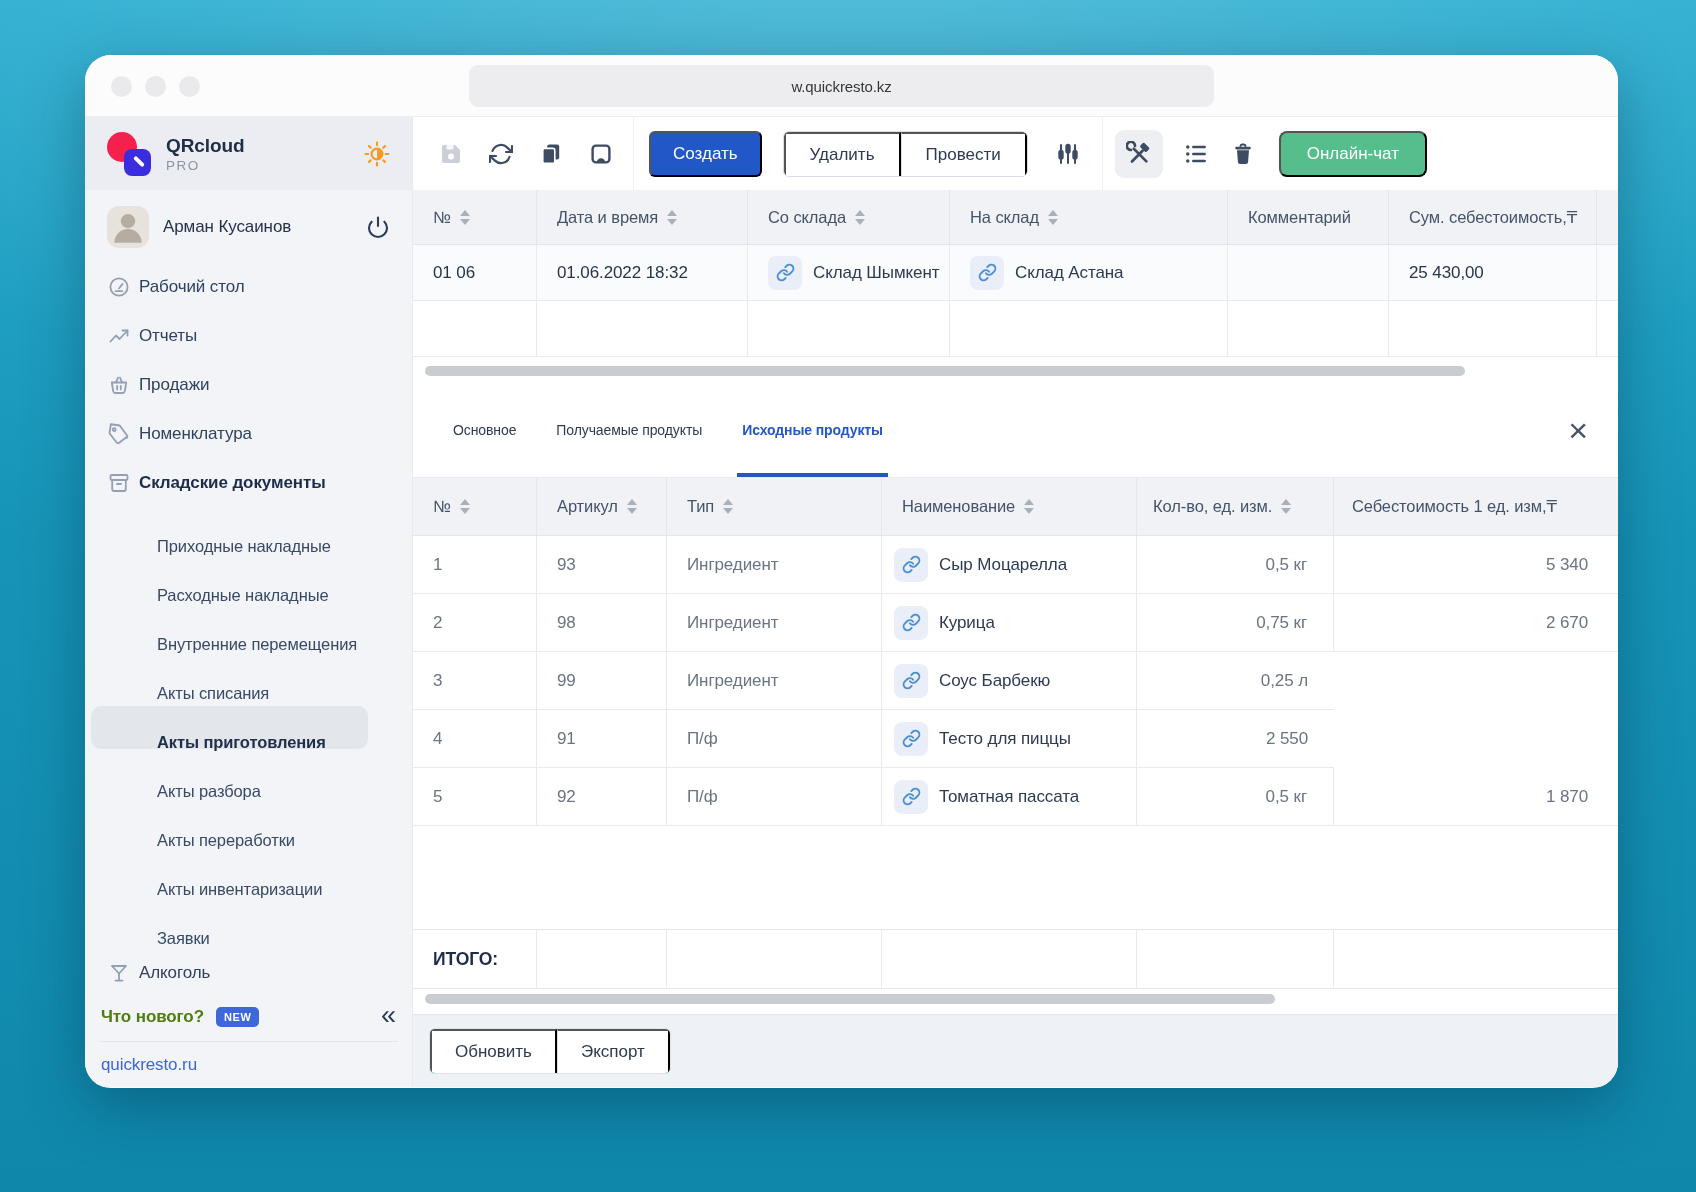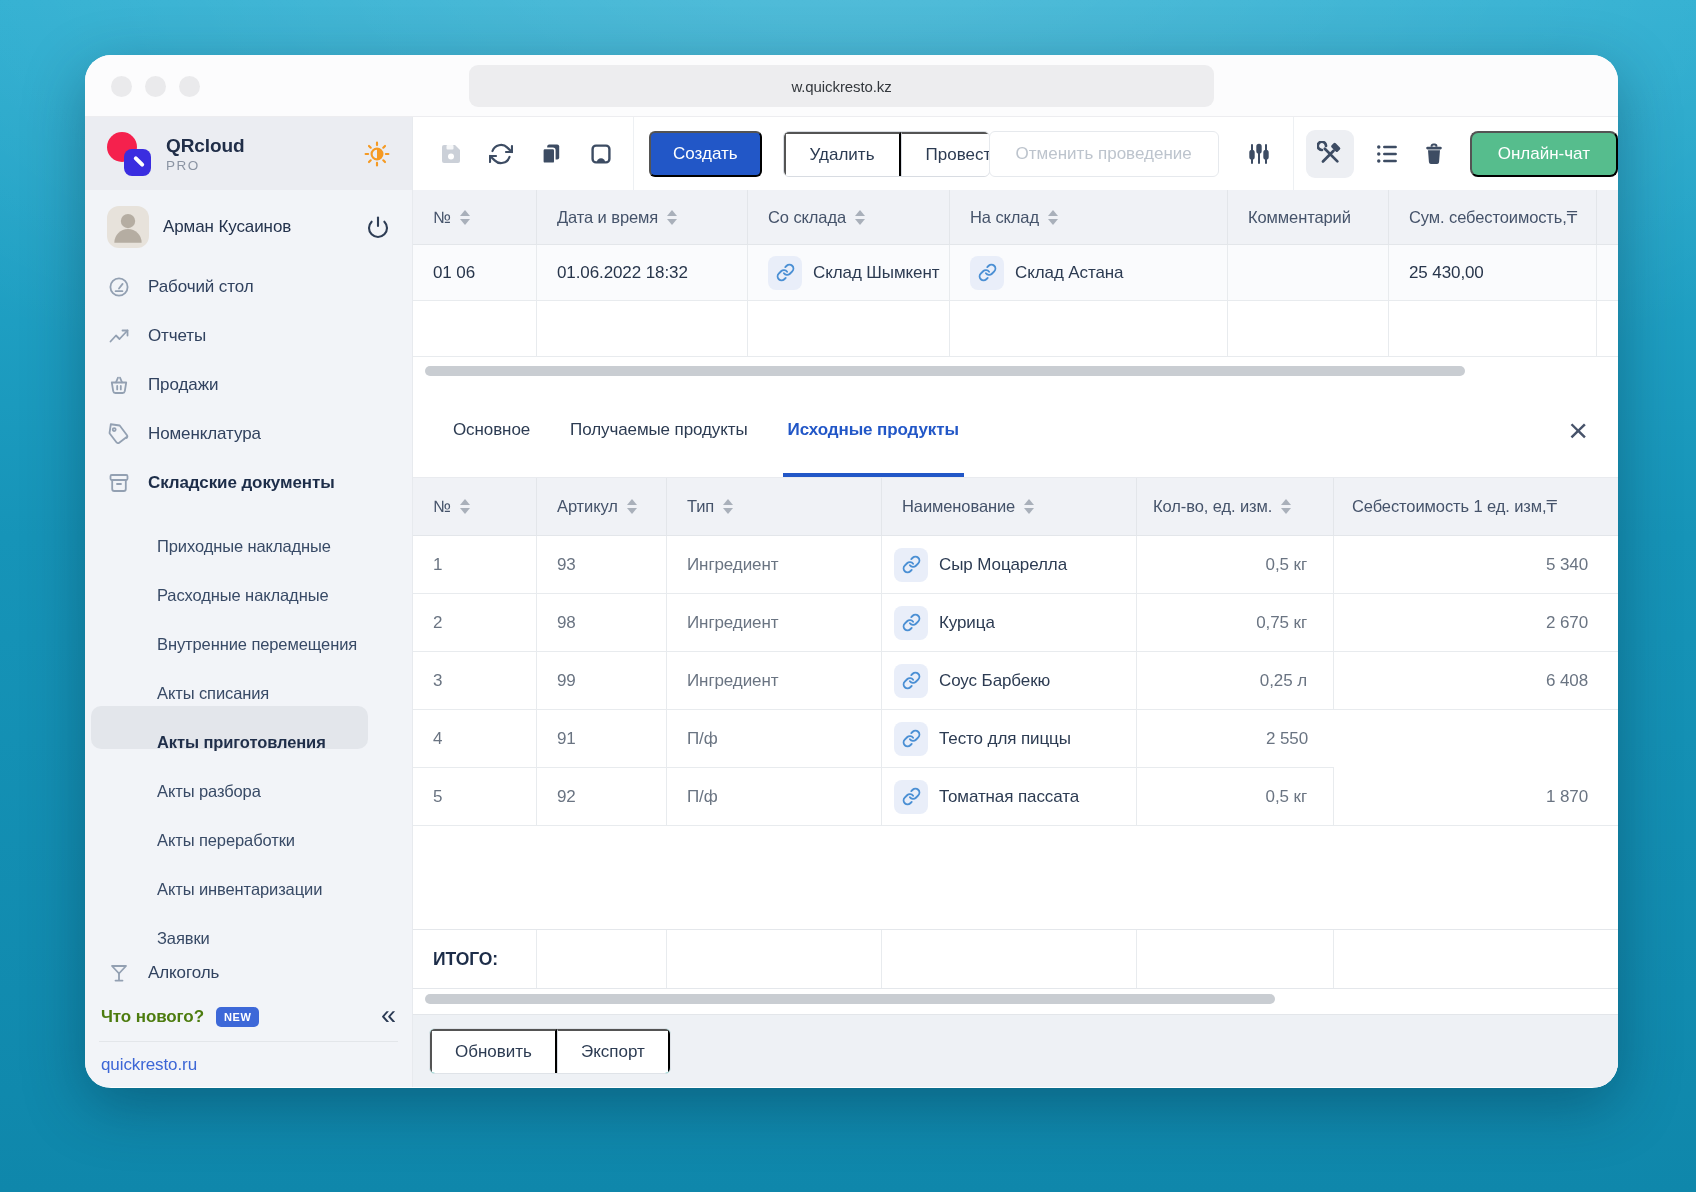--- a/index.html
+++ b/index.html
@@ -43,21 +43,21 @@
   .brand { margin-left:13px; }
   .brand .t { font-size:19px; font-weight:700; color:#202e48; }
   .brand .s { font-size:13.5px; color:#8b94a3; letter-spacing:1.5px; margin-top:1px; }
   .sb-header .sun { margin-left:auto; }
 
   .sb-user { display:flex; align-items:center; padding:16px 22px 14px; }
   .avatar { width:42px; height:42px; border-radius:12px; background:#e7e2db; overflow:hidden; flex:none; }
   .sb-user .name { margin-left:14px; font-size:17px; font-weight:500; color:#24334d; }
   .sb-user .pwr { margin-left:auto; }
 
-  .sb-item { height:49px; display:flex; align-items:center; padding:0 22px; gap:17px; cursor:pointer; }
+  .sb-item { height:49px; display:flex; align-items:center; padding:0 22px; gap:8px; cursor:pointer; }
   .sb-item .lbl { font-size:17px; color:#31425f; }
   .sb-item.bold .lbl { font-weight:700; color:#1d2d49; }
   .sb-sub { height:49px; display:flex; align-items:flex-end; padding-left:72px; font-size:16.5px; color:#384a66; position:relative; cursor:pointer; }
   .sb-sub.active::before { content:""; position:absolute; left:6px; right:44px; top:3px; bottom:3px; background:#e3e6eb; border-radius:10px; }
   .sb-sub.active span { position:relative; font-weight:700; color:#1f2e49; }
   .sb-whatsnew { display:flex; align-items:center; padding:4px 16px 0; height:36px; }
   .sb-whatsnew .wn { font-size:17px; font-weight:700; color:#4d7c0f; }
   .badge-new { margin-left:12px; background:#3d68d8; color:#fff; font-size:11px; font-weight:700; letter-spacing:.6px; padding:4px 8px; border-radius:5px; }
   .collapse { margin-left:auto; font-size:27px; color:#2b3a54; line-height:1; padding-bottom:4px; cursor:pointer; }
   .sb-divider { margin:8px 14px 0; border-top:1px solid #e3e6ea; }
@@ -109,21 +109,21 @@
   .link-cell { color:#2c3b52; cursor:pointer; }
 
   .scrollzone { height:30px; position:relative; flex:none; }
   .hbar { position:absolute; top:9px; height:10px; border-radius:5px; background:#c9cdd2; cursor:pointer; }
   .hbar.top { left:12px; width:1040px; }
   .scrollzone2 { height:25px; position:relative; flex:none; }
   .hbar.bot { top:5px; left:12px; width:850px; }
 
   
   .tabs { height:91px; border-bottom:1px solid #e9ebef; display:flex; padding-left:35px; gap:30px; position:relative; flex:none; }
-  .tab { display:flex; align-items:center; font-size:17px; color:#2c3b52; border-bottom:4px solid transparent; padding:0 5px; cursor:pointer; }
+  .tab { display:flex; align-items:center; font-size:14px; color:#2c3b52; border-bottom:4px solid transparent; padding:0 5px; cursor:pointer; }
   .tab.active { color:#2257c7; font-weight:600; border-bottom-color:#2257c7; }
   .tab-close { position:absolute; right:30px; top:26px; font-size:34px; font-weight:300; color:#47536a; line-height:1; cursor:pointer; }
 
   .prod-head { height:58px; }
   .prod-head .th:nth-child(1){width:124px} .prod-head .th:nth-child(2){width:130px}
   .prod-head .th:nth-child(3){width:215px} .prod-head .th:nth-child(4){width:255px}
   .prod-head .th:nth-child(5){width:197px; padding-left:16px;}
   .prod-head .th:nth-child(6){width:284px; padding-left:18px;}
   .prod-row { height:58px; }
   .prod-row .td { color:#6a7482; }
@@ -366,21 +366,20 @@
             </svg>
           <svg class="tb-ic" viewBox="0 0 24 24">
               <use href="#i-tray"></use>
             </svg>
           <div class="tb-divider"></div>
           <button class="btn btn-primary">Создать</button>
           <div class="btn-group">
             <button class="btn">Удалить</button>
             <button class="btn">Провести</button>
           </div>
-          <button class="btn btn-disabled">Отменить проведение</button>
           <svg class="tb-ic ml28" viewBox="0 0 24 24" style="margin-right:0">
               <use href="#i-sliders"></use>
             </svg>
           <div class="tb-divider ml22" style="margin-left:22px"></div>
           <div class="tools-chip">
             <svg class="icon26" viewBox="0 0 24 24">
                 <use href="#i-tools"></use>
               </svg>
           </div>
           <svg class="icon26 ml20" viewBox="0 0 24 24">
@@ -556,21 +555,20 @@
           <div class="td">Ингредиент</div>
           <div class="td">
               <span class="link-chip">
                 <svg viewBox="0 0 24 24">
                   <use href="#i-link"></use>
                 </svg>
               </span>
               <span class="link-cell">Соус Барбекю</span>
             </div>
           <div class="td">0,25 л</div>
-          <div class="td">6 408</div>
         </div>
         <div class="trow prod-row">
           <div class="td">4</div>
           <div class="td">91</div>
           <div class="td">П/ф</div>
           <div class="td">
               <span class="link-chip">
                 <svg viewBox="0 0 24 24">
                   <use href="#i-link"></use>
                 </svg>

